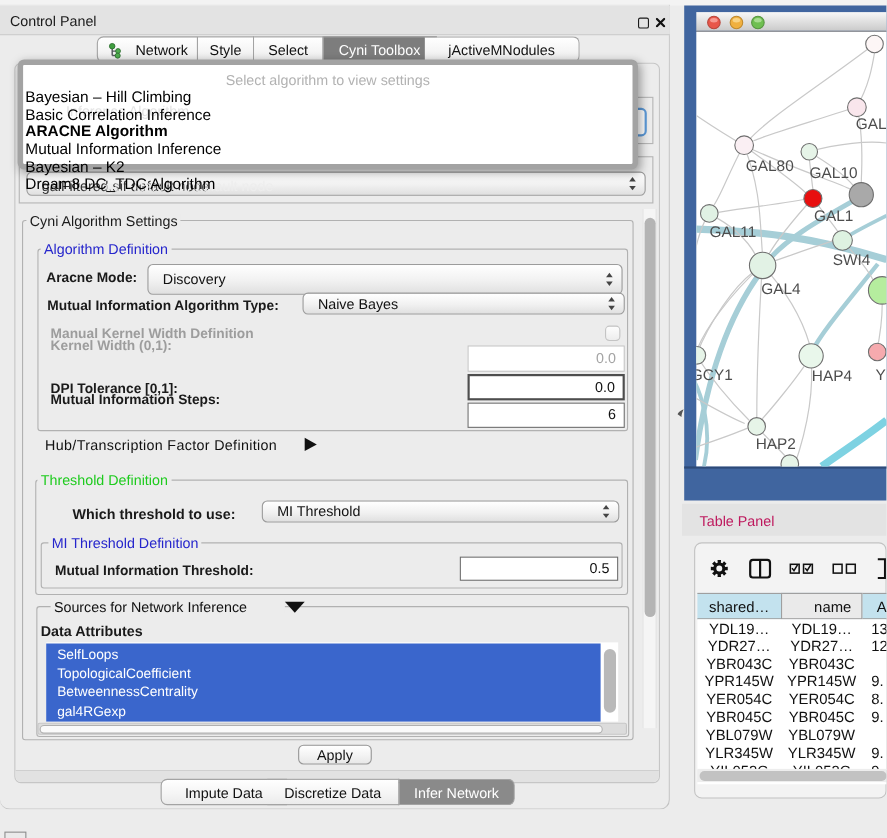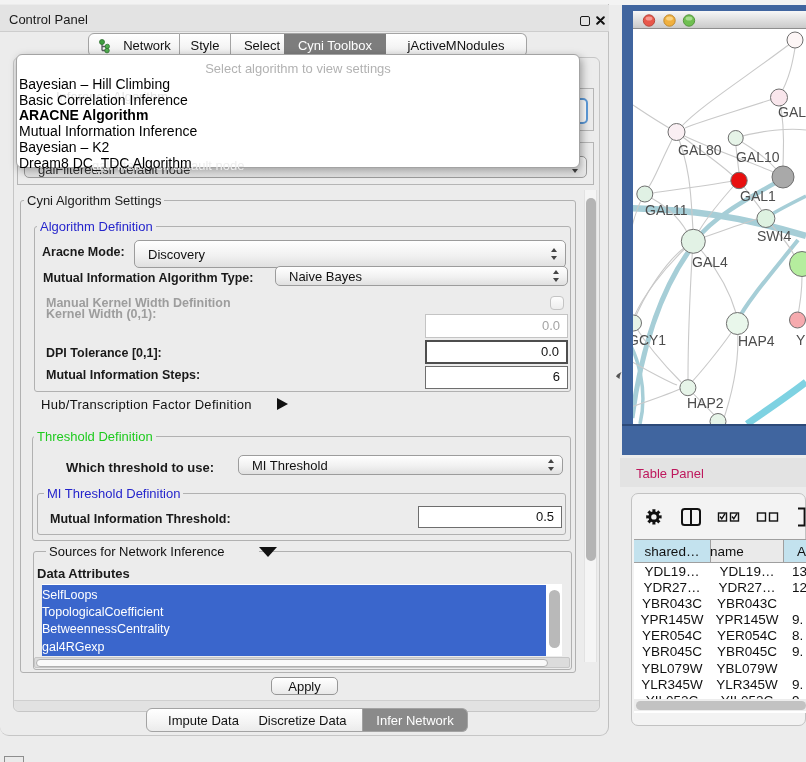--- a/index.html
+++ b/index.html
@@ -36,21 +36,21 @@
 <div id="toptabs">
 <div class="seg first" style="left:88px;top:33px;width:92px;padding-left:26px">Network</div>
 <svg class="abs" style="left:98px;top:38px" width="14" height="16" viewBox="0 0 14 16">
       <path d="M4 5 L4 12.5 M4 8.5 L8 8.5 M4 12.5 L8 12.5" stroke="#55585e" stroke-width="1.3" fill="none"></path>
       <circle cx="4" cy="4" r="2.5" fill="#3f9e3f" stroke="#2e7030" stroke-width="0.8"></circle>
       <circle cx="9.3" cy="8.4" r="2.2" fill="#4fae4f" stroke="#2e7030" stroke-width="0.8"></circle>
       <circle cx="9" cy="12.6" r="2.3" fill="#4fae4f" stroke="#2e7030" stroke-width="0.8"></circle>
     </svg>
 <div class="seg" style="left:180px;top:33px;width:51px">Style</div>
 <div class="seg" style="left:231px;top:33px;width:63px">Select</div>
-<div class="seg sel" style="left:284px;top:33px;width:103px">Cyni Toolbox</div>
+<div class="seg sel" style="left:294px;top:33px;width:103px">Cyni Toolbox</div>
 <div class="seg last" style="left:386px;top:33px;width:141px">jActiveMNodules</div>
 </div>
 
 <div class="abs" style="left:17px;top:88px;width:577px;height:43px;border:1px solid #b5b5b5;box-sizing:border-box"></div>
 <div class="combo" style="left:24px;top:98px;width:564px;height:26px;border:2.5px solid #5d9ad8;background:#fff"></div>
 <div class="abs" style="left:17px;top:142px;width:577px;height:43px;border:1px solid #b5b5b5;box-sizing:border-box"></div>
 <div class="combo" style="left:24px;top:156px;width:563px;height:22px">
     <span class="ctx" style="color:#333;top:62%">galFiltered.sif default node</span>
     <span class="car"></span>
   </div>
@@ -73,21 +73,21 @@
 <div class="combo" style="left:275px;top:266px;width:293px;height:20px">
     <span class="ctx">Naive Bayes</span>
     <span class="car"></span>
   </div>
 <div class="lbl b dis" style="left:46px;top:296px">Manual Kernel Width Definition</div>
 <div class="abs" style="left:550px;top:296px;width:14px;height:14px;border:1px solid #c4c4c4;border-radius:4px;background:linear-gradient(#fdfdfd,#ededed);box-sizing:border-box"></div>
 <div class="lbl b dis" style="left:46px;top:307px">Kernel Width (0,1):</div>
 <div class="fld" style="left:425px;top:314px;width:143px;height:24px;border:1px solid #c4c4c4;color:#a4a4a4;line-height:22px">0.0</div>
 <div class="lbl b" style="left:46px;top:346px">DPI Tolerance [0,1]:</div>
 <div class="fld" style="left:425px;top:340px;width:143px;height:24px;border:2px solid #4e4e4e;line-height:20px">0.0</div>
-<div class="lbl b" style="left:46px;top:368px">Mutual Information Steps:</div>
+<div class="lbl b" style="left:46px;top:356px">Mutual Information Steps:</div>
 <div class="fld" style="left:425px;top:366px;width:143px;height:23px;border:1.5px solid #6e6e6e;line-height:20px">6</div>
 
 <div class="abs" style="left:41px;top:397px;font-size:13px;letter-spacing:0.3px;color:#111">Hub/Transcription Factor Definition</div>
 <div class="abs" style="left:277px;top:397.5px;width:0;height:0;border-top:6.5px solid transparent;border-bottom:6.5px solid transparent;border-left:11px solid #111"></div>
 
 <div class="grp" style="left:32px;top:436px;width:539px;height:105px"></div>
 <div class="gt" style="left:34px;top:430px;color:#1ecb1e">Threshold Definition</div>
 <div class="lbl b" style="left:66px;top:461px;font-size:13px">Which threshold to use:</div>
 <div class="combo" style="left:238px;top:455px;width:325px;height:20px">
     <span class="ctx">MI Threshold</span>
@@ -98,21 +98,21 @@
 <div class="gt" style="left:44px;top:487px;color:#2525cc">MI Threshold Definition</div>
 <div class="lbl b" style="left:50px;top:512px">Mutual Information Threshold:</div>
 <div class="fld" style="left:418px;top:506px;width:144px;height:22px;border:1.5px solid #6e6e6e;line-height:19px">0.5</div>
 
 <div class="grp" style="left:33px;top:551px;width:539px;height:119px"></div>
 <div class="gt" style="left:46px;top:545px;color:#111;padding-right:34px">Sources for Network Inference</div>
 <div class="abs" style="left:259px;top:546.5px;width:0;height:0;border-left:9.5px solid transparent;border-right:9.5px solid transparent;border-top:10px solid #111"></div>
 <div class="lbl b" style="left:37px;top:567px;font-size:13px">Data Attributes</div>
 
 <div class="abs" style="left:42px;top:584px;width:520px;height:72px;background:#fff"></div>
-<div class="abs" style="left:42px;top:585px;width:504px;height:71px;background:#3a66cc;color:#fff;font-size:12.5px;line-height:17.2px;padding-top:2px;box-sizing:border-box">SelfLoops<br>TopologicalCoefficient<br>BetweennessCentrality<br>gal4RGexp</div>
+<div class="abs" style="left:42px;top:585px;width:504px;height:71px;background:#3a66cc;color:#fff;font-size:12.5px;line-height:17.2px;padding-left:10px;padding-top:2px;box-sizing:border-box">SelfLoops<br>TopologicalCoefficient<br>BetweennessCentrality<br>gal4RGexp</div>
 <div class="abs" style="left:549px;top:590px;width:11px;height:58px;background:#b9b9b9;border-radius:5.5px"></div>
 
 <div class="abs" style="left:34px;top:657px;width:536px;height:11px;background:#dcdcdc;border:1px solid #c6c6c6;border-radius:2px;box-sizing:border-box"></div>
 <div class="abs" style="left:36px;top:658.5px;width:512px;height:8px;background:#fafafa;border:1px solid #b0b0b0;border-radius:4px;box-sizing:border-box"></div>
 
 <div class="abs" style="left:271px;top:677px;width:67px;height:18px;border:1px solid #979797;border-radius:5px;background:linear-gradient(#ffffff,#f3f3f3 55%,#e8e8e8);font-size:13px;text-align:center;line-height:17px;color:#111;box-sizing:border-box">Apply</div>
 
 <div class="seg first" style="left:146px;top:708px;width:115px">Impute Data</div>
 <div class="seg" style="left:243px;top:708px;width:120px">Discretize Data</div>
 <div class="seg last sel" style="left:363px;top:708px;width:105px;background:#8a8a8a">Infer Network</div>
@@ -227,31 +227,31 @@
       <path d="M92 11.5 L93.8 13.8 L97 8.6"></path>
 <rect x="117.5" y="8" width="8" height="8"></rect>
 <rect x="129.5" y="8" width="8" height="8"></rect>
 <path d="M158 3.5 L164.5 3.5 L164.5 20.5 L158 20.5" stroke-width="1.8"></path>
 </g>
 </svg>
 
 <div class="abs" style="left:634px;top:539px;width:172px;height:24px;background:#c3e2ee;border-top:1px solid #9f9f9f;border-bottom:1px solid #9f9f9f;box-sizing:border-box"></div>
 <div class="abs" style="left:710px;top:539px;width:74px;height:24px;background:#eaeaea;border-top:1px solid #9f9f9f;border-bottom:1px solid #9f9f9f;border-left:1px solid #9f9f9f;border-right:1px solid #9f9f9f;box-sizing:border-box"></div>
 <div class="abs" style="left:634px;top:544px;width:76px;font-size:13.5px;color:#111;text-align:center">shared…</div>
-<div class="abs" style="left:710px;top:544px;width:94px;font-size:13.5px;color:#111;text-align:left">name</div>
+<div class="abs" style="left:710px;top:544px;width:94px;font-size:13.5px;color:#111;text-align:center">name</div>
 <div class="abs" style="left:797px;top:544px;font-size:13.5px;color:#111">A</div>
 
 <div class="abs" style="left:634px;top:563px;width:172px;height:137px;background:#fff;overflow:hidden">
 <div style="position:absolute;left:0;top:1px;width:76px;font-size:13.5px;color:#111;text-align:center;line-height:16.1px">YDL19…<br>YDR27…<br>YBR043C<br>YPR145W<br>YER054C<br>YBR045C<br>YBL079W<br>YLR345W<br>YIL052C</div>
 <div style="position:absolute;left:76px;top:1px;width:74px;font-size:13.5px;color:#111;text-align:center;line-height:16.1px">YDL19…<br>YDR27…<br>YBR043C<br>YPR145W<br>YER054C<br>YBR045C<br>YBL079W<br>YLR345W<br>YIL052C</div>
 <div style="position:absolute;left:158px;top:1px;width:20px;font-size:13.5px;color:#111;line-height:16.1px">13<br>12<br>&nbsp;<br>9.<br>8.<br>9.<br>&nbsp;<br>9.<br>9.</div>
 </div>
 
 <div class="abs" style="left:634px;top:699px;width:172px;height:12px;background:#ededed"></div>
 <div class="abs" style="left:636px;top:700.5px;width:170px;height:9px;background:#c2c2c2;border-radius:4.5px"></div>
 <div class="abs" style="left:634px;top:711px;width:172px;height:2px;background:#fff"></div>
 
-<div class="abs" style="left:16px;top:54px;width:564px;height:114px;background:#fff;border:1px solid #a3a3a3;border-radius:6px;box-shadow:2px 3px 9px rgba(0,0,0,0.35);box-sizing:border-box;z-index:50">
+<div class="abs" style="left:16px;top:54px;width:564px;height:100px;background:#fff;border:5px solid #a3a3a3;border-radius:6px;box-shadow:2px 3px 9px rgba(0,0,0,0.35);box-sizing:border-box;z-index:50">
 <div style="position:absolute;left:0;top:6px;width:100%;text-align:center;font-size:13px;color:#b2b2b2">Select algorithm to view settings</div>
 <div style="position:absolute;left:39px;top:34px;font-size:13px;color:#e3e3e3;font-weight:normal">Inference Algorithm</div>
     <div style="position:absolute;left:75px;top:103px;font-size:13px;color:#ededed">galFiltered.sif default node</div>
     <div style="position:absolute;left:2px;top:22px;font-size:14px;color:#000;line-height:15.7px">Bayesian – Hill Climbing<br>Basic Correlation Inference<br><span class="b">ARACNE Algorithm</span><br>Mutual Information Inference<br>Bayesian – K2<br>Dream8 DC_TDC Algorithm</div>
 </div>
 
 </body></html>

